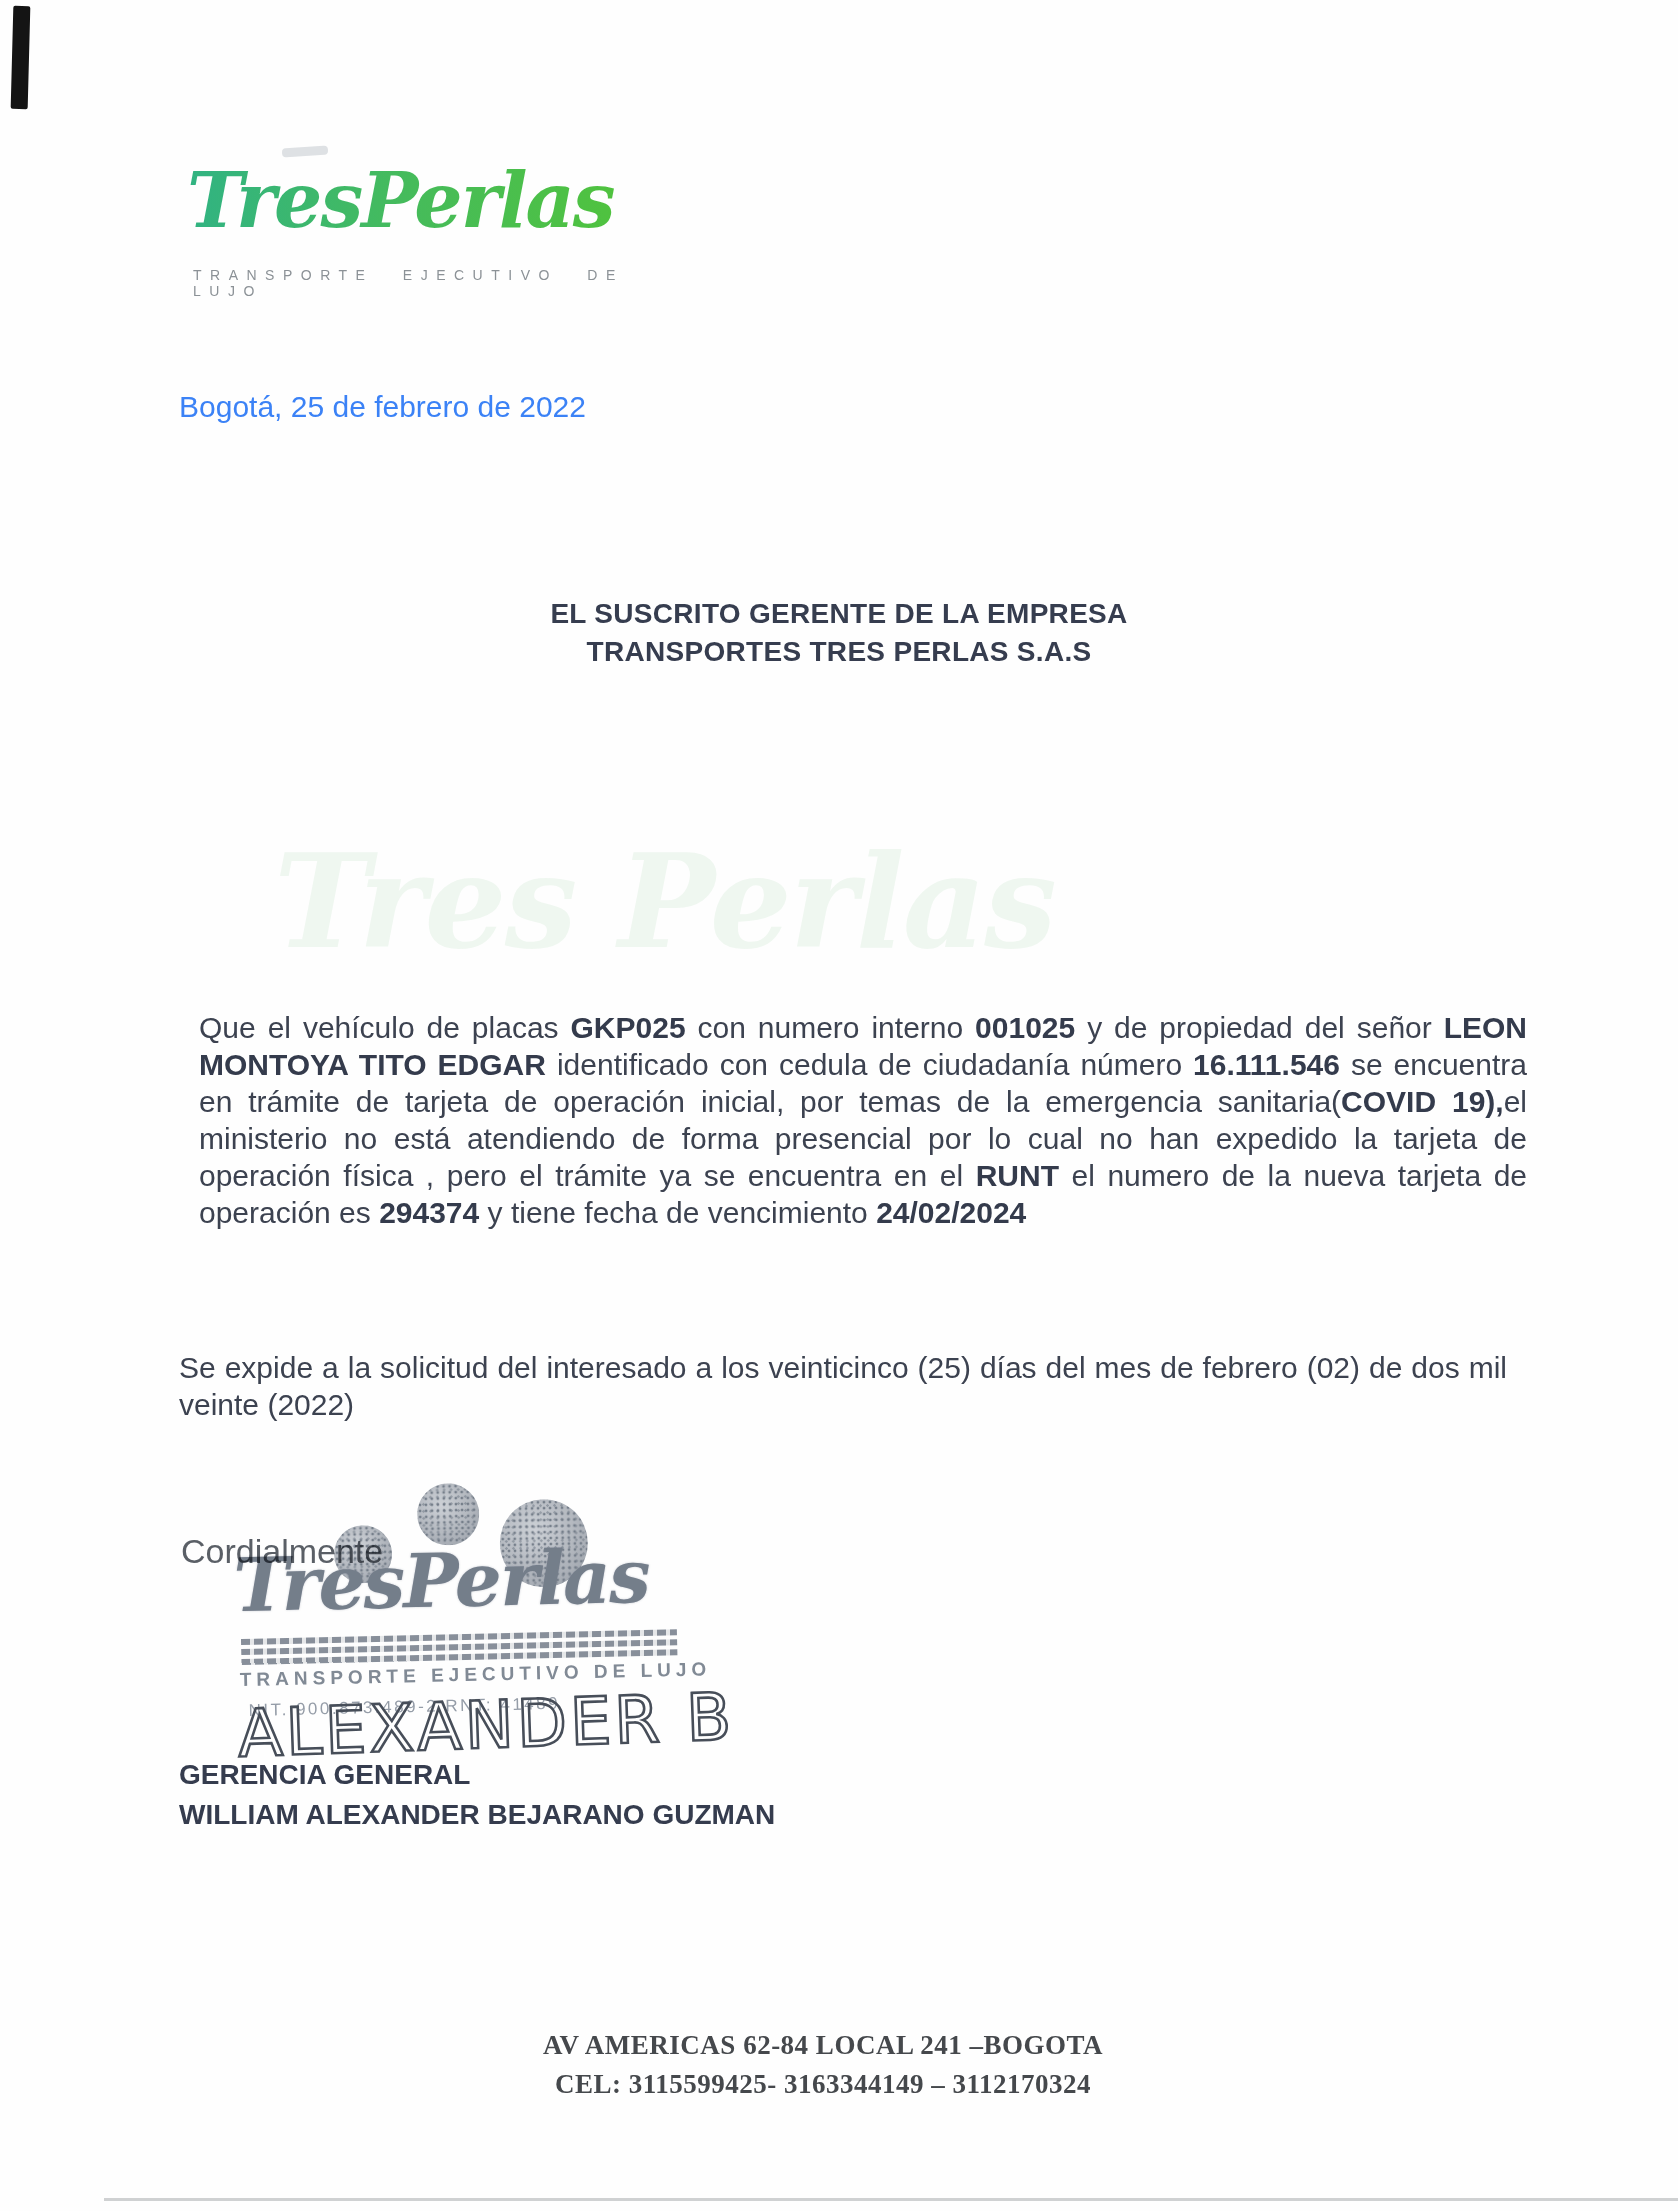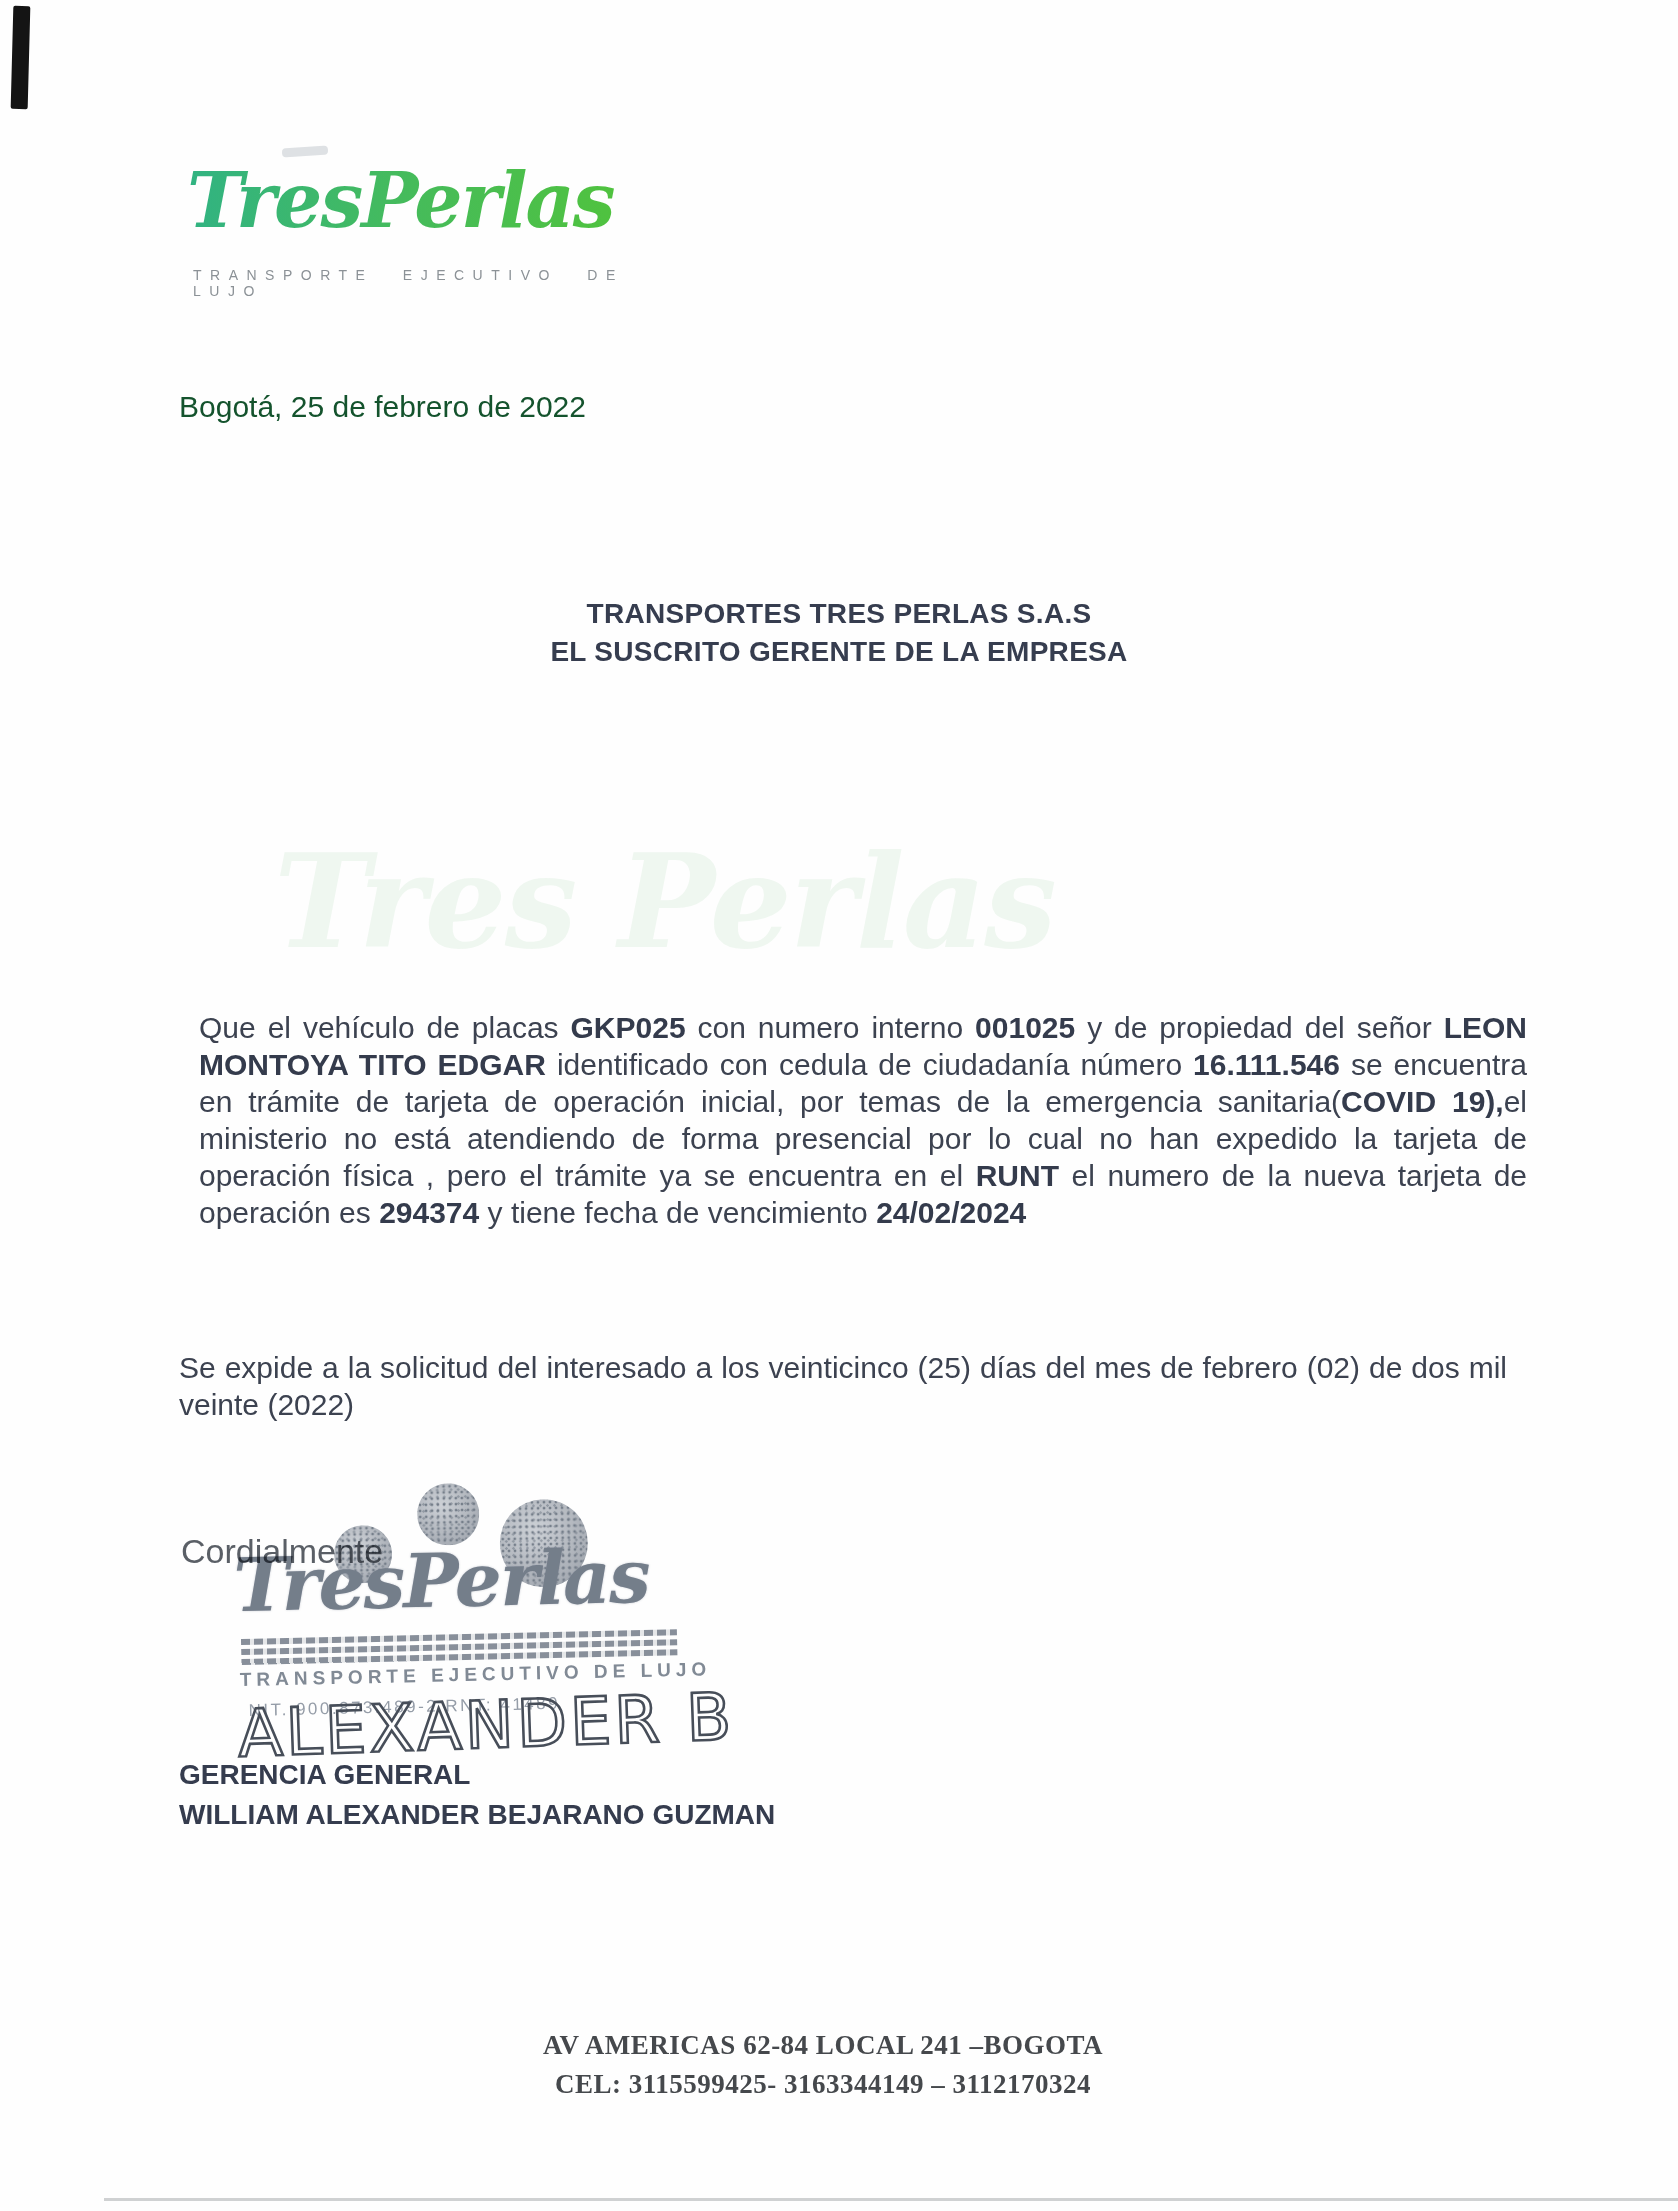--- a/index.html
+++ b/index.html
@@ -38,21 +38,21 @@
       -webkit-background-clip:text;background-clip:text;
       -webkit-text-fill-color:transparent;color:#44bc4e;
     }
   }
   .logo-tagline{
     margin-top:16px;margin-left:6px;
     font-size:14px;letter-spacing:8.5px;word-spacing:17px;
     color:#8b9196;font-weight:500;
   }
   
-  .date-line{position:absolute;left:179px;top:390px;font-size:30px;color:#14532d;}
+  .date-line{position:absolute;left:179px;top:390px;font-size:30px;color:#3b82f6;}
   .center-block{position:absolute;left:179px;width:1320px;text-align:center;}
   .heading{top:595px;font-size:28px;font-weight:bold;color:#363d4f;line-height:38px;letter-spacing:0.3px;}
   .subject{top:834px;font-size:28px;font-weight:bold;color:#363d4f;letter-spacing:0.6px;}
   .body-para{
     position:absolute;left:179px;width:1328px;
     font-size:30px;line-height:37px;text-align:justify;color:#3c4250;
   }
   .para1{top:979px;margin-left:20px;}
   .para2{top:1319px;}
   .body-para b{color:#343b4c;}
@@ -119,22 +119,22 @@
   <div class="watermark script">Tres Perlas</div>
 
   <div class="logo">
     <div class="script">TresPerlas</div>
     <div class="logo-tagline">TRANSPORTE EJECUTIVO DE LUJO</div>
   </div>
 
   <div class="date-line">Bogotá, 25 de febrero de 2022</div>
 
   <div class="center-block heading">
+    <div>EL SUSCRITO GERENTE DE LA EMPRESA</div>
     <div>TRANSPORTES TRES PERLAS S.A.S</div>
-    <div>EL SUSCRITO GERENTE DE LA EMPRESA</div>
   </div>
 
 
   <p class="body-para para1"><span>Que el vehículo de placas </span><b>GKP025</b><span> con numero interno </span><b>001025</b><span> y de propiedad del señor </span><b>LEON MONTOYA TITO EDGAR</b><span> identificado con cedula de ciudadanía número </span><b>16.111.546</b><span> se encuentra en trámite de tarjeta de operación inicial, por temas de la emergencia sanitaria(</span><b>COVID 19),</b><span>el ministerio no está atendiendo de forma presencial por lo cual no han expedido la tarjeta de operación física , pero el trámite ya se encuentra en el </span><b>RUNT</b><span> el  numero de la nueva tarjeta de operación es </span><b>294374</b><span> y tiene fecha de vencimiento </span><b>24/02/2024</b></p>
 
   <p class="body-para para2">Se expide a la solicitud del interesado a los veinticinco (25) días del mes de febrero (02) de dos mil veinte (2022)</p>
 
   <div class="salutation">Cordialmente</div>
 
   <div class="stamp">

